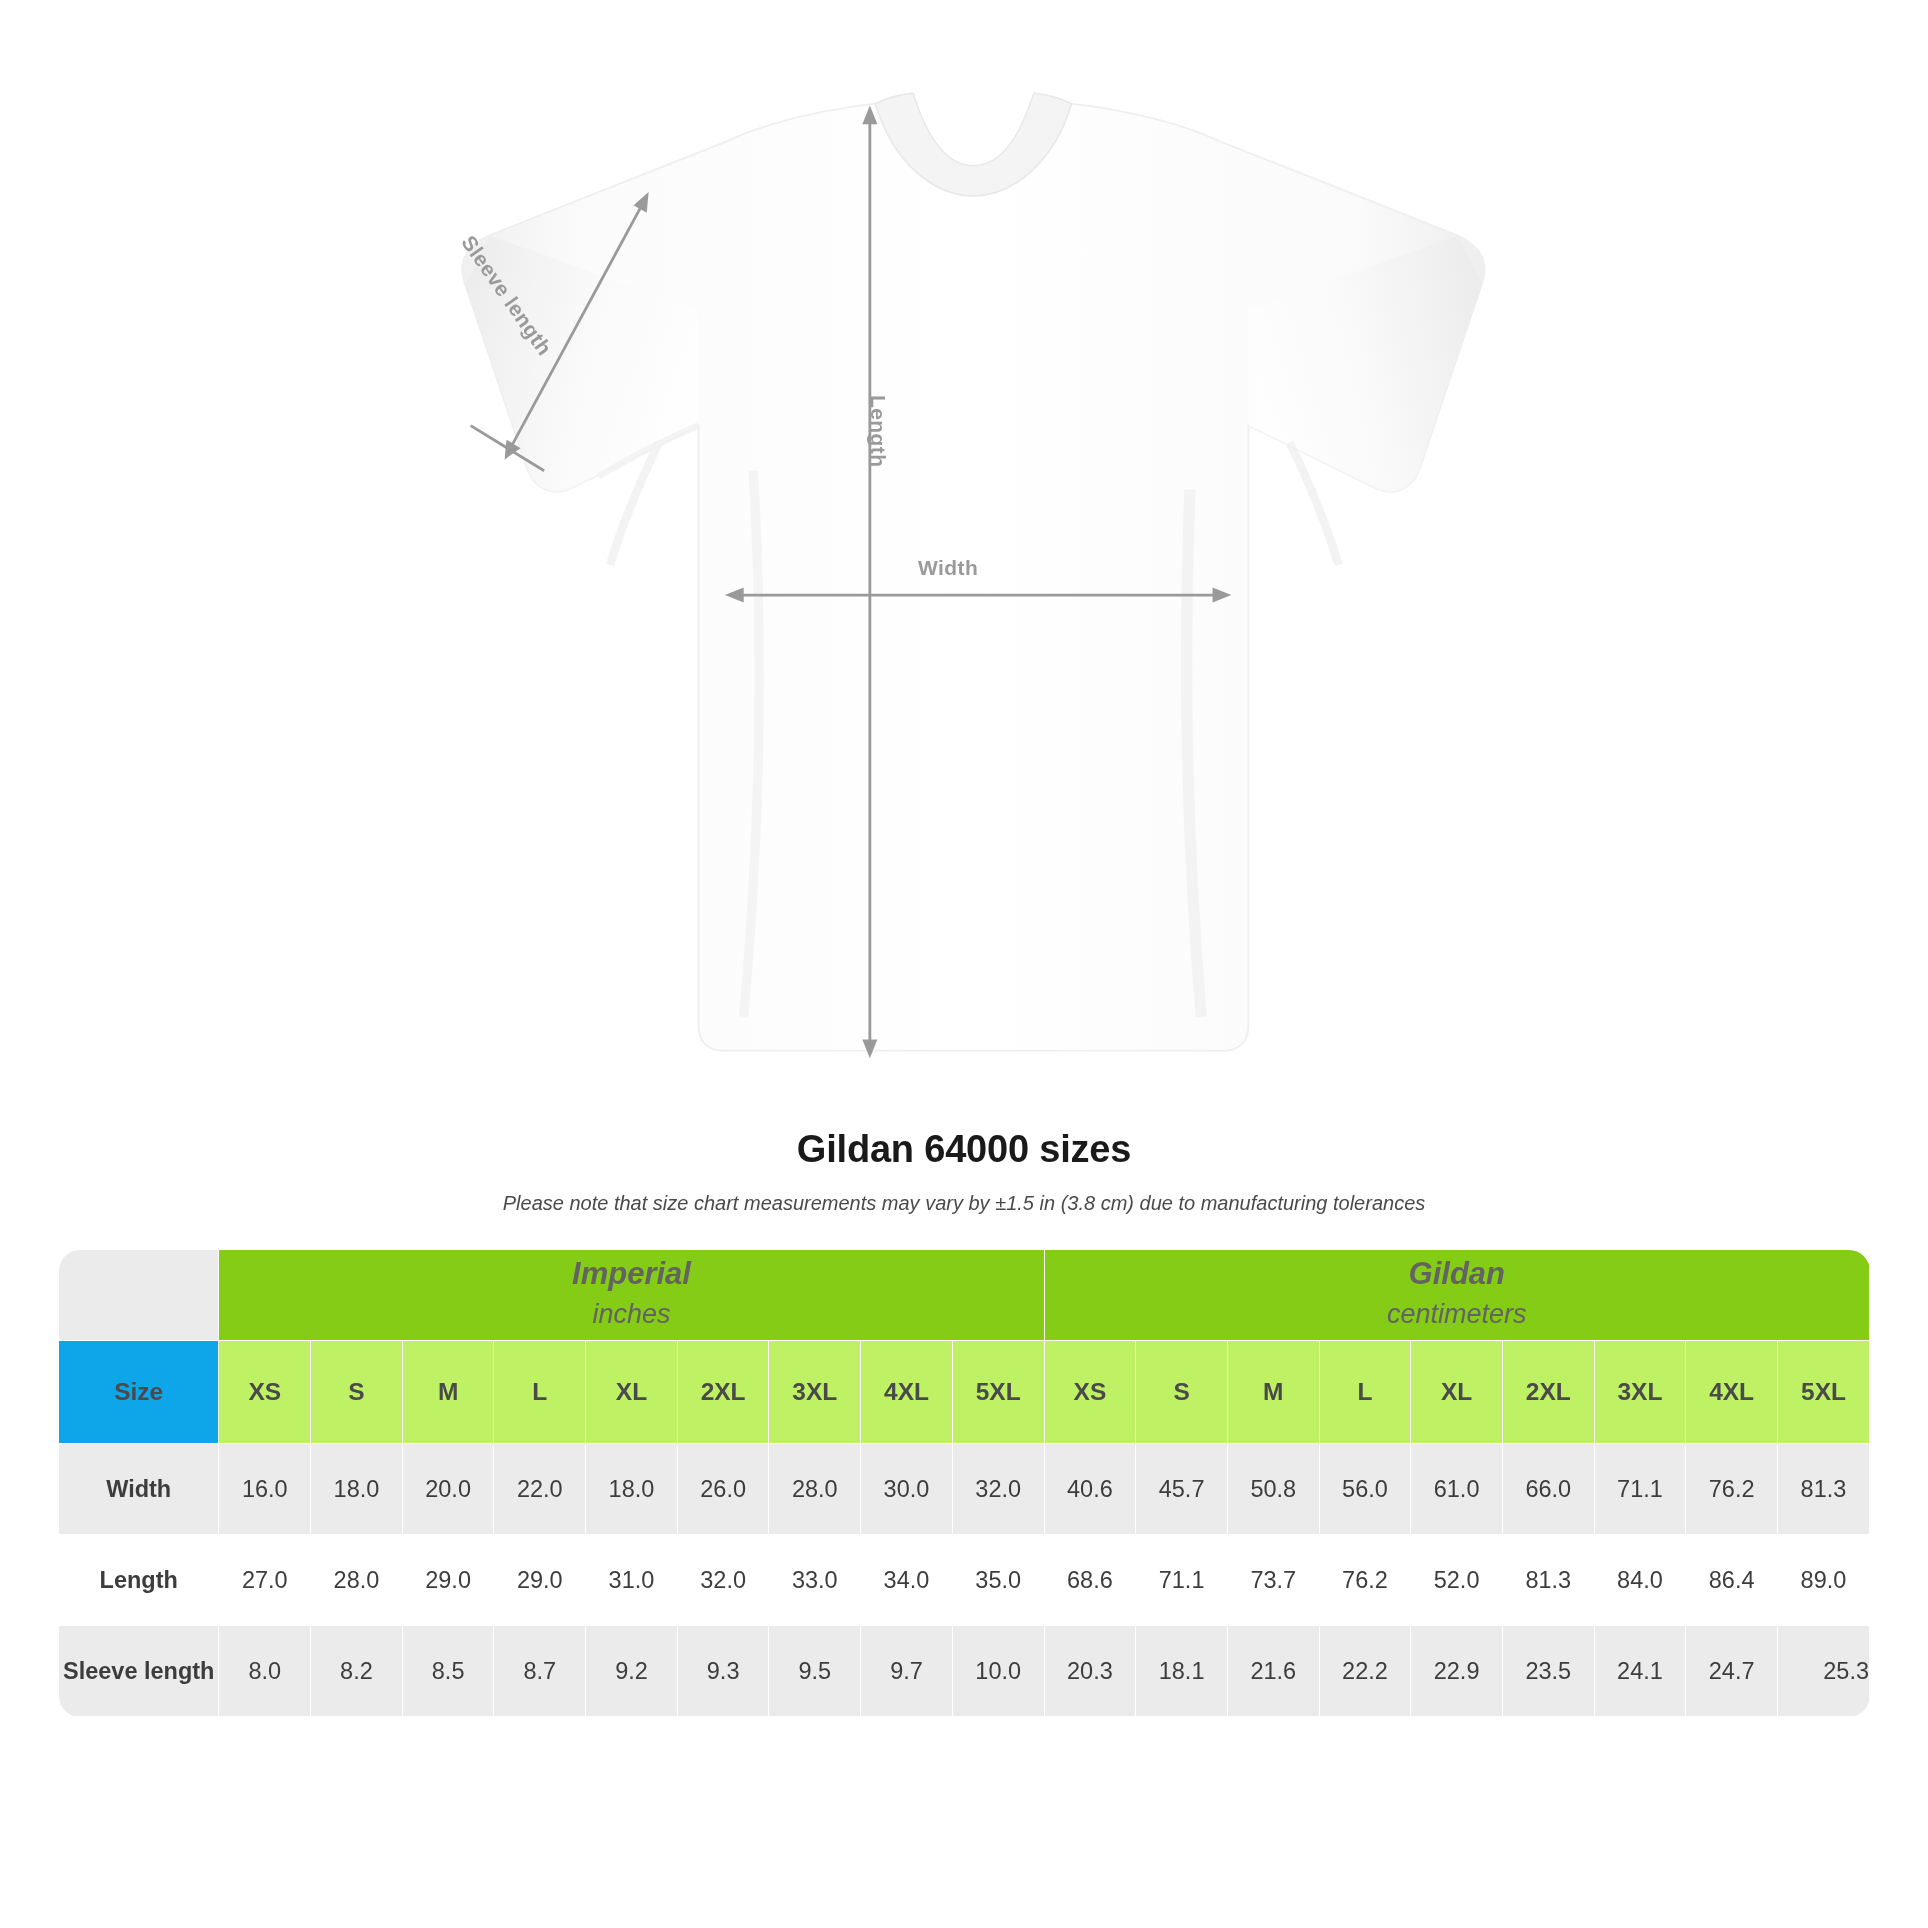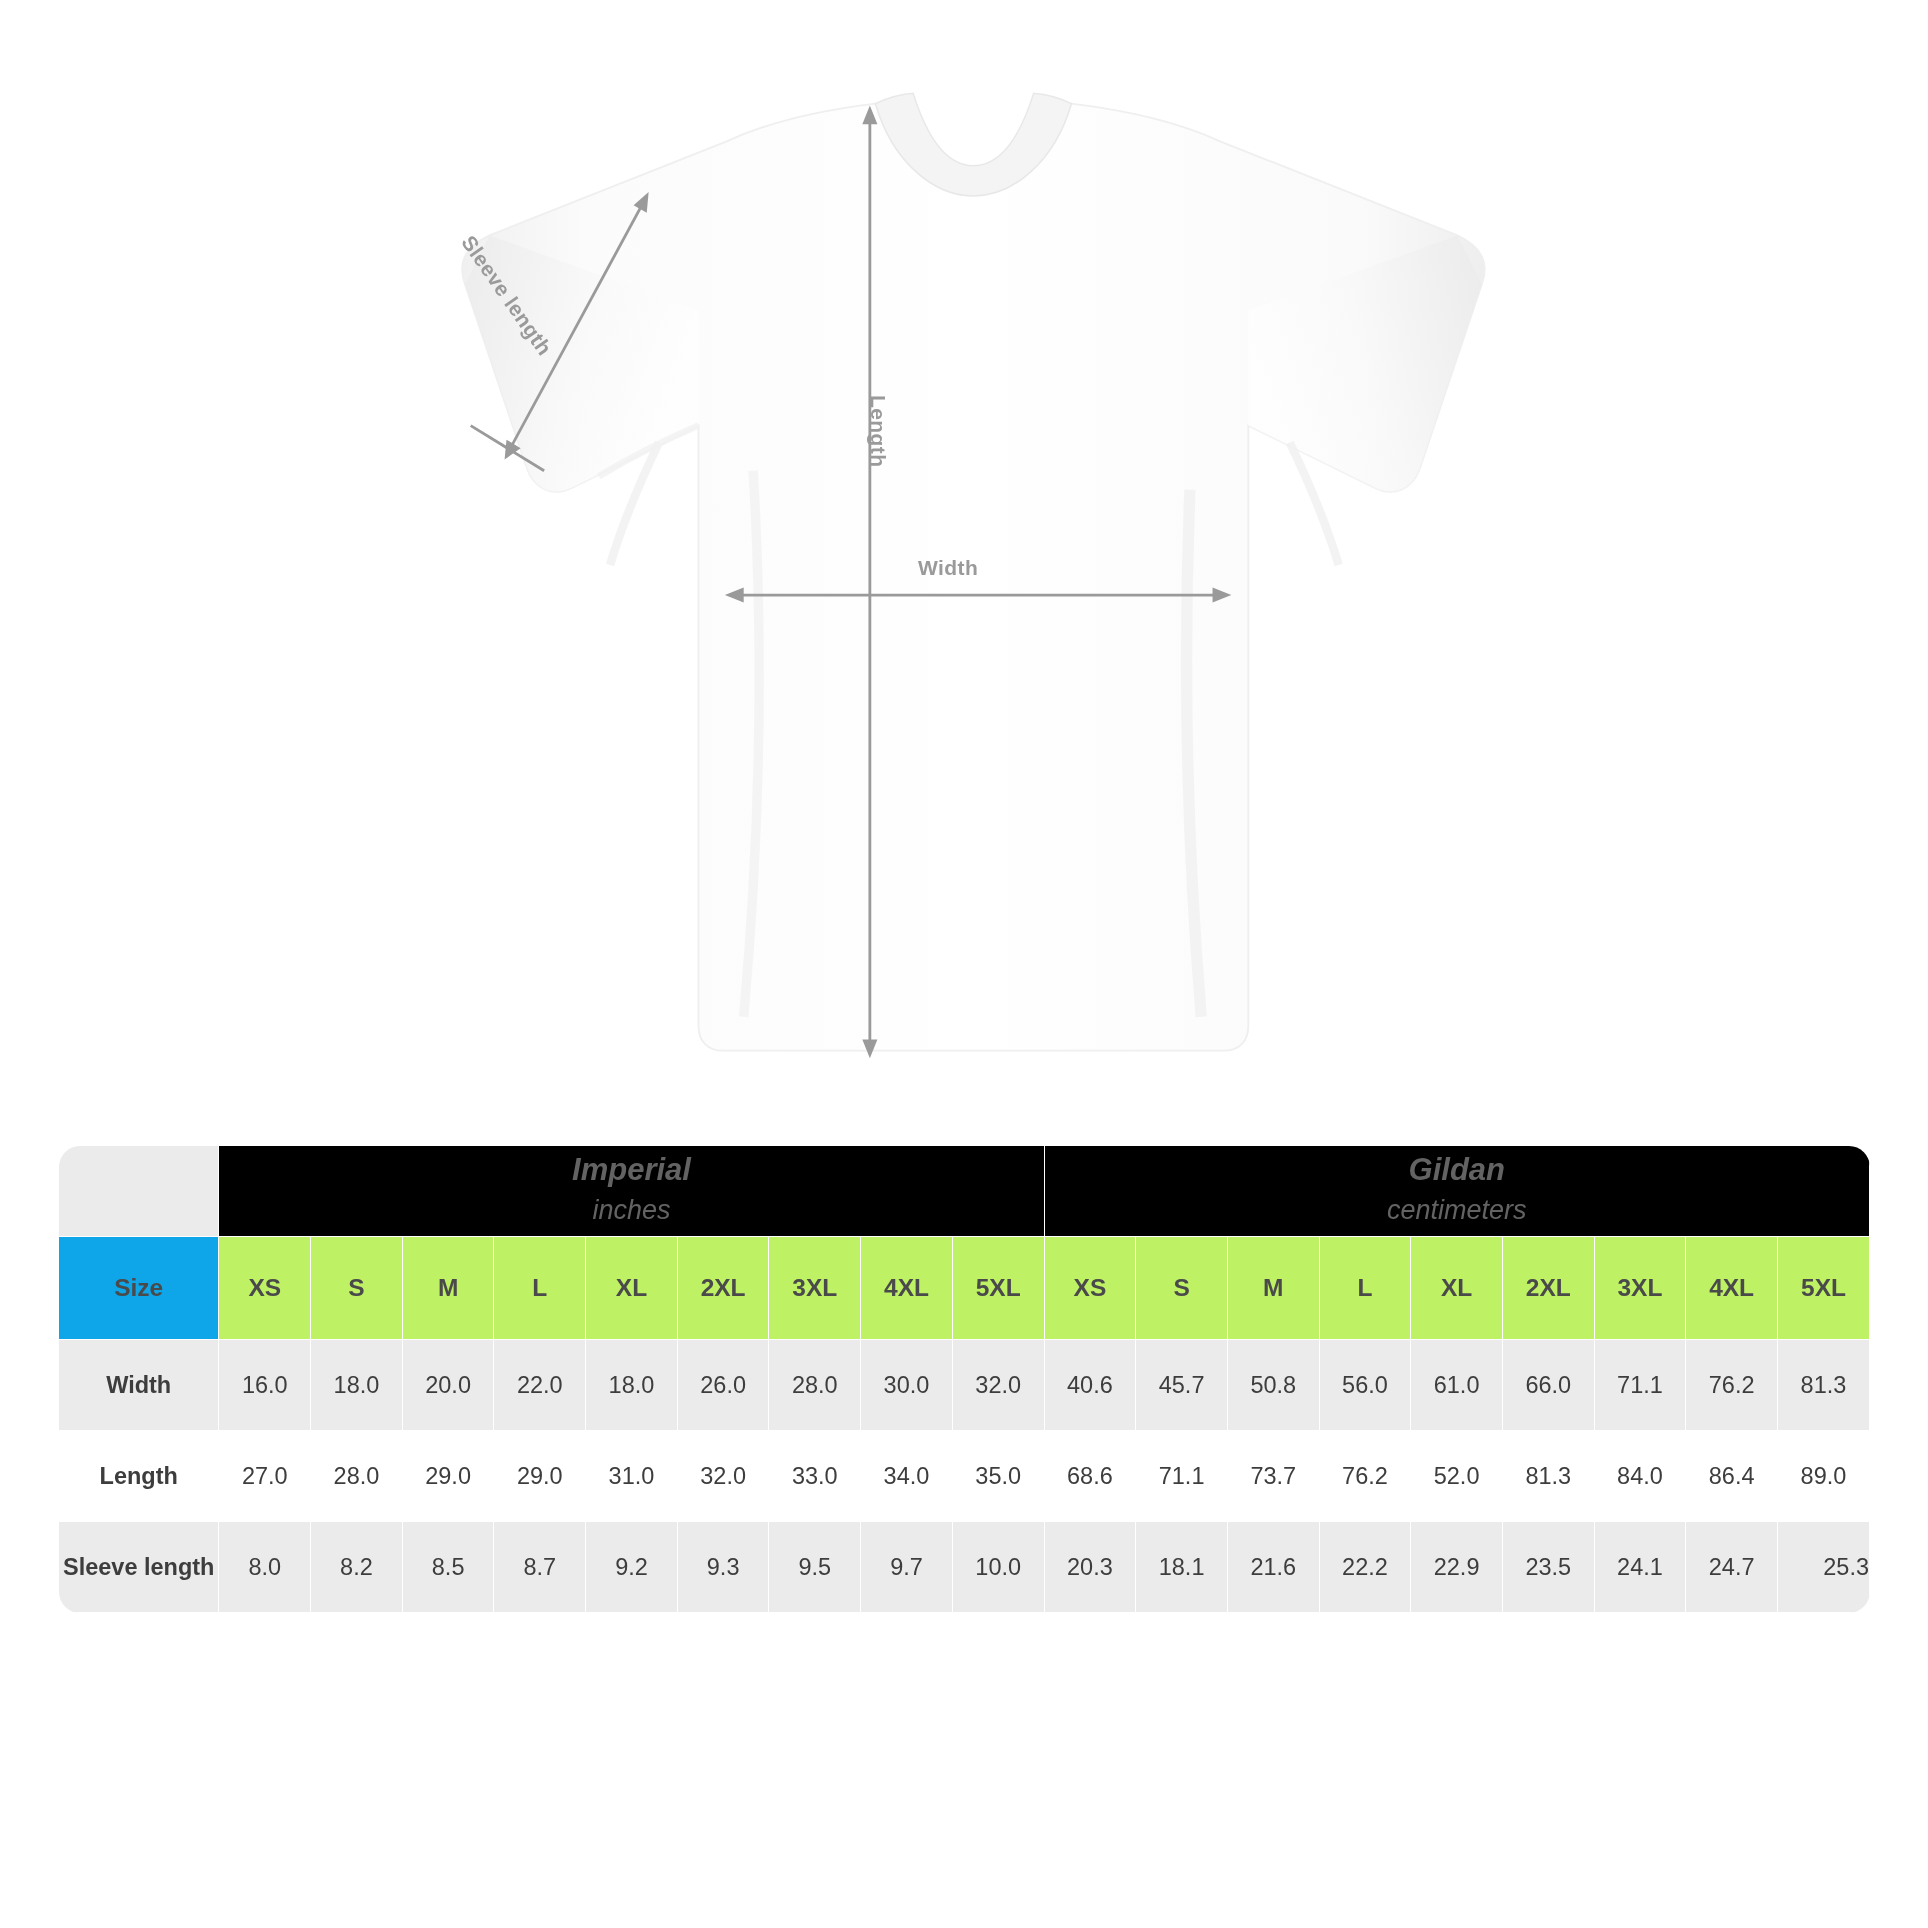--- a/index.html
+++ b/index.html
@@ -104,21 +104,21 @@
     border: 0.9px solid #ffffff;
     text-align: center;
     vertical-align: middle;
     font-size: 23.5px;
     color: #3d3d3d;
     padding: 0;
     height: 90px;
   }
 
   .unit-head {
-    background: #000000;
+    background: #84cc16;
     height: 132px;
   }
   .unit-head .unit-name {
     font-size: 31px;
     font-style: italic;
     font-weight: bold;
     color: #636363;
     line-height: 1.25;
   }
   .unit-head .unit-sub {
@@ -246,20 +246,24 @@
           <line x1="500" y1="452" x2="578" y2="500"></line>
         </g>
       </svg>
 
       <div class="dim-label label-width">Width</div>
       <div class="dim-label label-length">Length</div>
       <div class="dim-label label-sleeve">Sleeve length</div>
     </div>
   </div>
 
+  <div class="title-block">
+    <div class="chart-title">Gildan 64000 sizes</div>
+    <div class="chart-note">Please note that size chart measurements may vary by ±1.5 in (3.8 cm) due to manufacturing tolerances</div>
+  </div>
 
   <div class="table-wrap">
     <table class="size-table">
       <colgroup>
         <col class="col-label">
         <col class="col-val">
           <col class="col-val">
           <col class="col-val">
           <col class="col-val">
           <col class="col-val">

